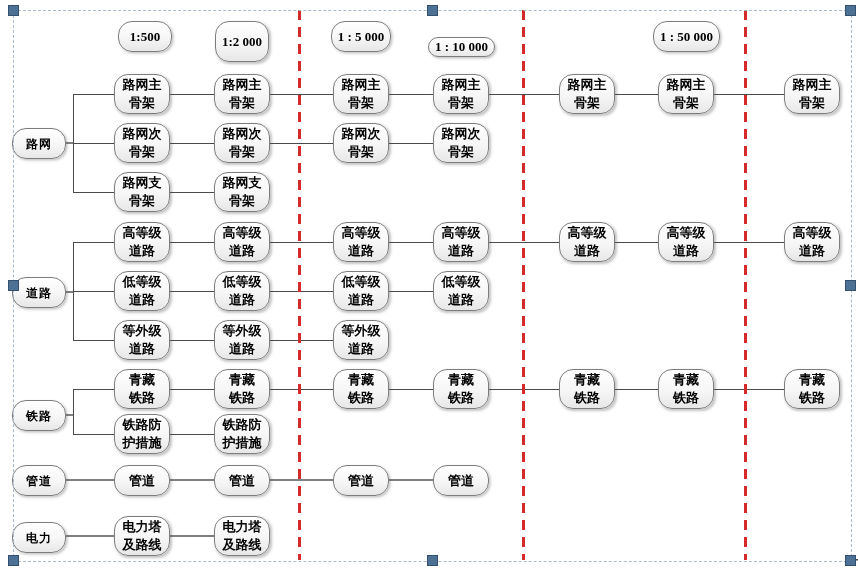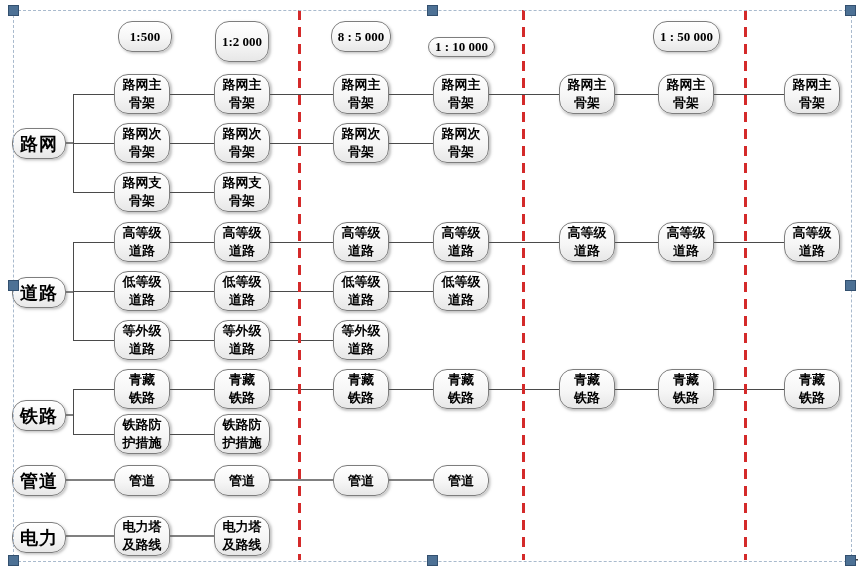--- a/index.html
+++ b/index.html
@@ -9,21 +9,21 @@
   }
   .box{
     position:absolute;box-sizing:border-box;z-index:3;
     background:linear-gradient(180deg,#ffffff 0%,#f6f6f6 55%,#e7e7e7 100%);
     border:1px solid #7d7d7d;border-radius:14px;
     box-shadow:1.5px 1.5px 2.5px rgba(90,90,90,.35);
     display:flex;flex-direction:column;align-items:center;justify-content:center;
     color:#000;font-weight:bold;white-space:nowrap;
   }
   .node-box{font-size:13px;line-height:18px;}
-  .category-box{font-size:18px;line-height:18px;letter-spacing:1px;}
+  .category-box{font-size:12px;line-height:18px;letter-spacing:1px;}
   .scale-box{font-family:"Liberation Serif","DejaVu Serif",serif;font-size:13px;}
   .line{position:absolute;z-index:1;}
   .red-divider{position:absolute;z-index:2;width:3px;}
   .sel-border{position:absolute;z-index:4;border:1px dashed #a9bacd;pointer-events:none;}
   .handle{position:absolute;z-index:5;width:9px;height:9px;background:#4d7195;border:1px solid #33506f;}
   .return-mark{position:absolute;z-index:5;color:#4a4a4a;font-size:13px;font-weight:bold;}
 </style>
 </head>
 <body>
 
@@ -48,21 +48,21 @@
     <div class="red-divider" style="left: 298px; top: 10px; height: 550px; background: repeating-linear-gradient(rgb(212, 42, 42) 0px, rgb(212, 42, 42) 10px, transparent 10px, transparent 17px);"></div>
     <div class="red-divider" style="left: 522px; top: 10px; height: 550px; background: repeating-linear-gradient(rgb(212, 42, 42) 0px, rgb(212, 42, 42) 10px, transparent 10px, transparent 17px);"></div>
     <div class="red-divider" style="left: 744px; top: 10px; height: 550px; background: repeating-linear-gradient(rgb(212, 42, 42) 0px, rgb(212, 42, 42) 10px, transparent 10px, transparent 17px);"></div>
     <div class="box scale-box" style="left: 118px; top: 21px; width: 54px; height: 31px;">
       <span>1:500</span>
     </div>
     <div class="box scale-box" style="left: 215px; top: 21px; width: 54px; height: 41px;">
       <span>1:2 000</span>
     </div>
     <div class="box scale-box" style="left: 331px; top: 21px; width: 60px; height: 31px;">
-      <span>8 : 5 000</span>
+      <span>1 : 5 000</span>
     </div>
     <div class="box scale-box" style="left: 428px; top: 37px; width: 67px; height: 20px;">
       <span>1 : 10 000</span>
     </div>
     <div class="box scale-box" style="left: 653px; top: 21px; width: 67px; height: 31px;">
       <span>1 : 50 000</span>
     </div>
     <div class="box category-box" style="left: 12px; top: 128px; width: 54px; height: 31px;">
       <span>路网</span>
     </div>

